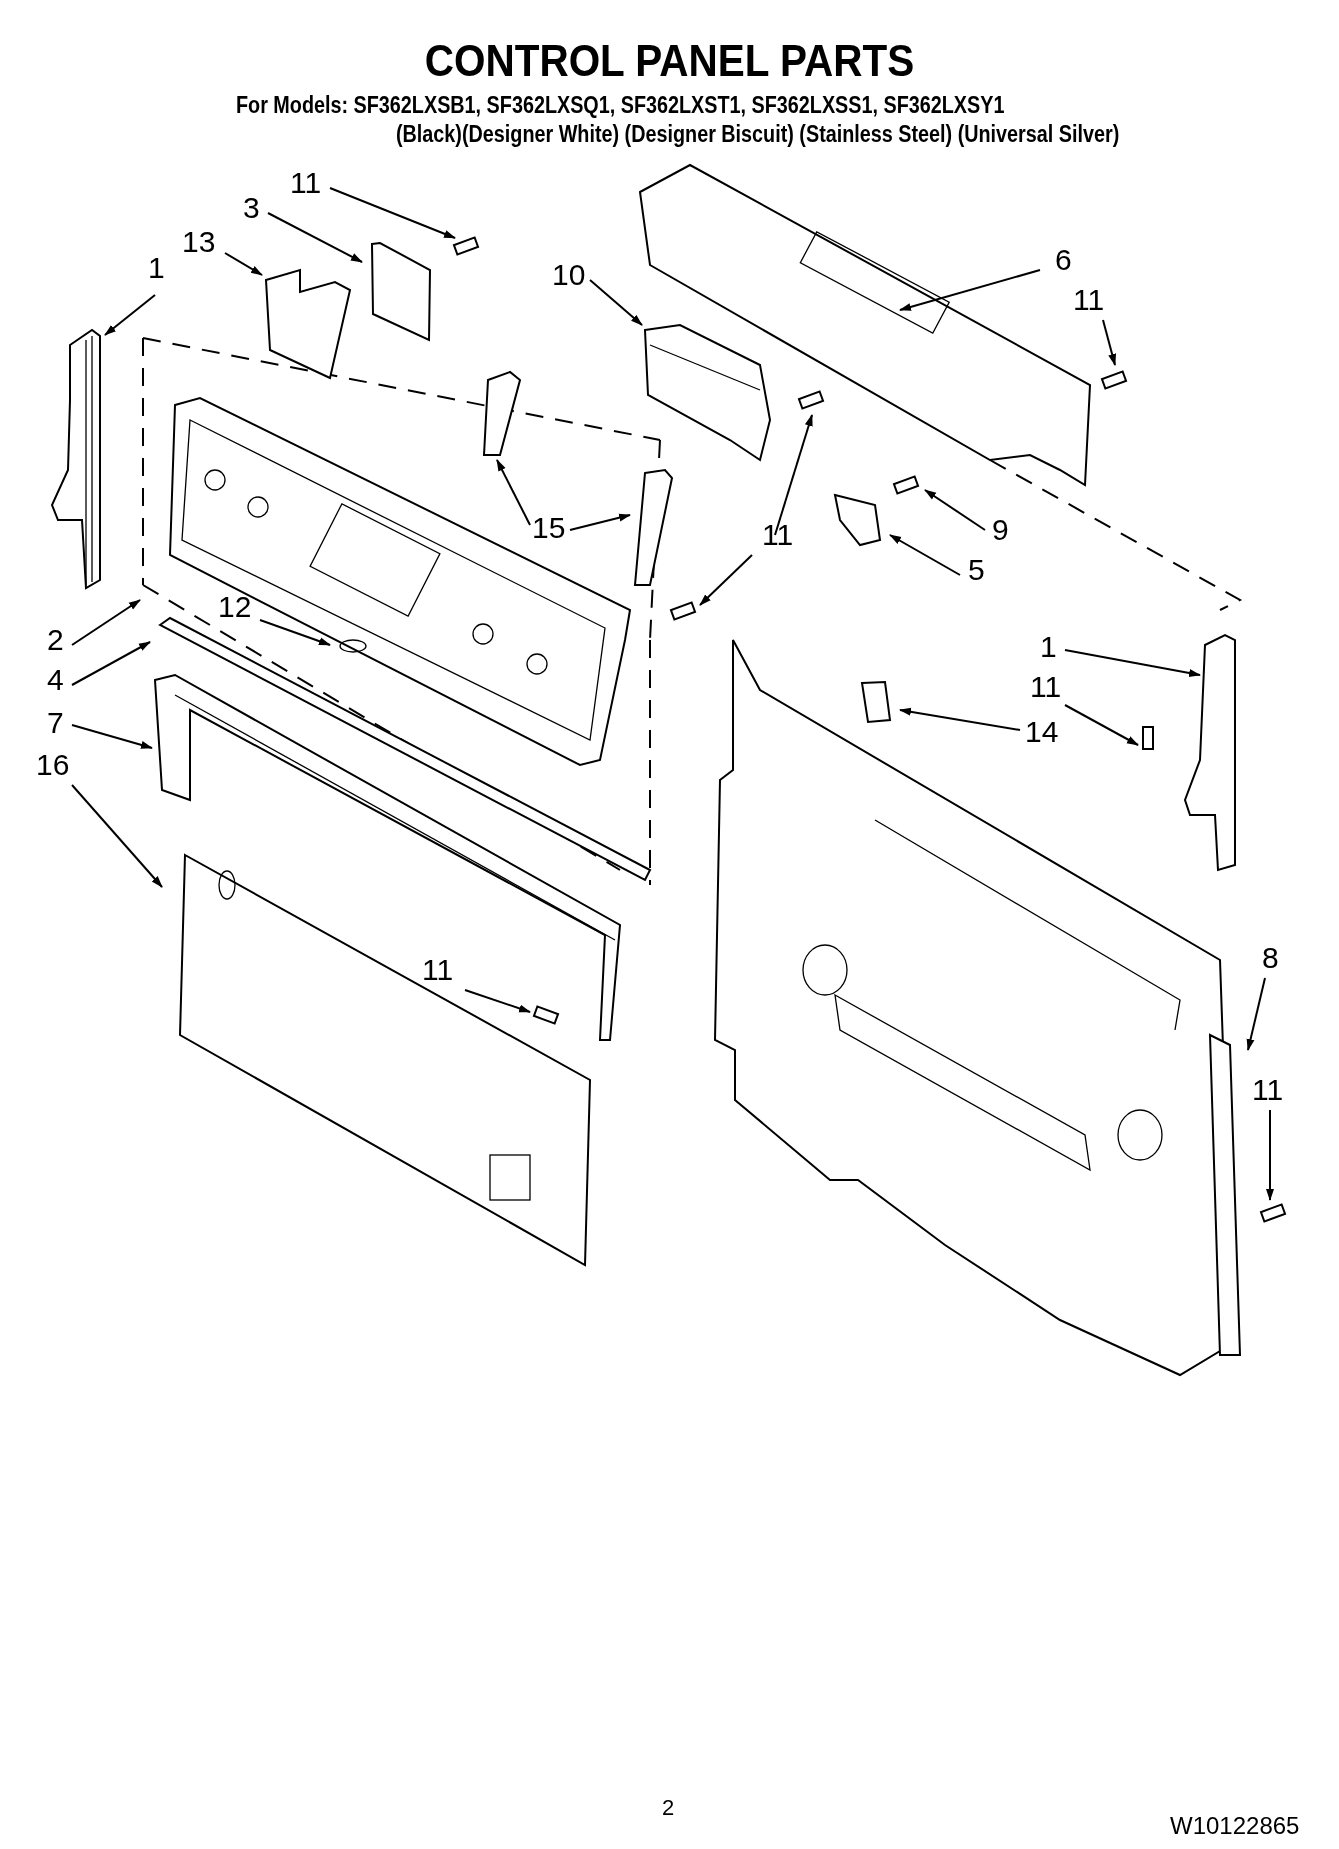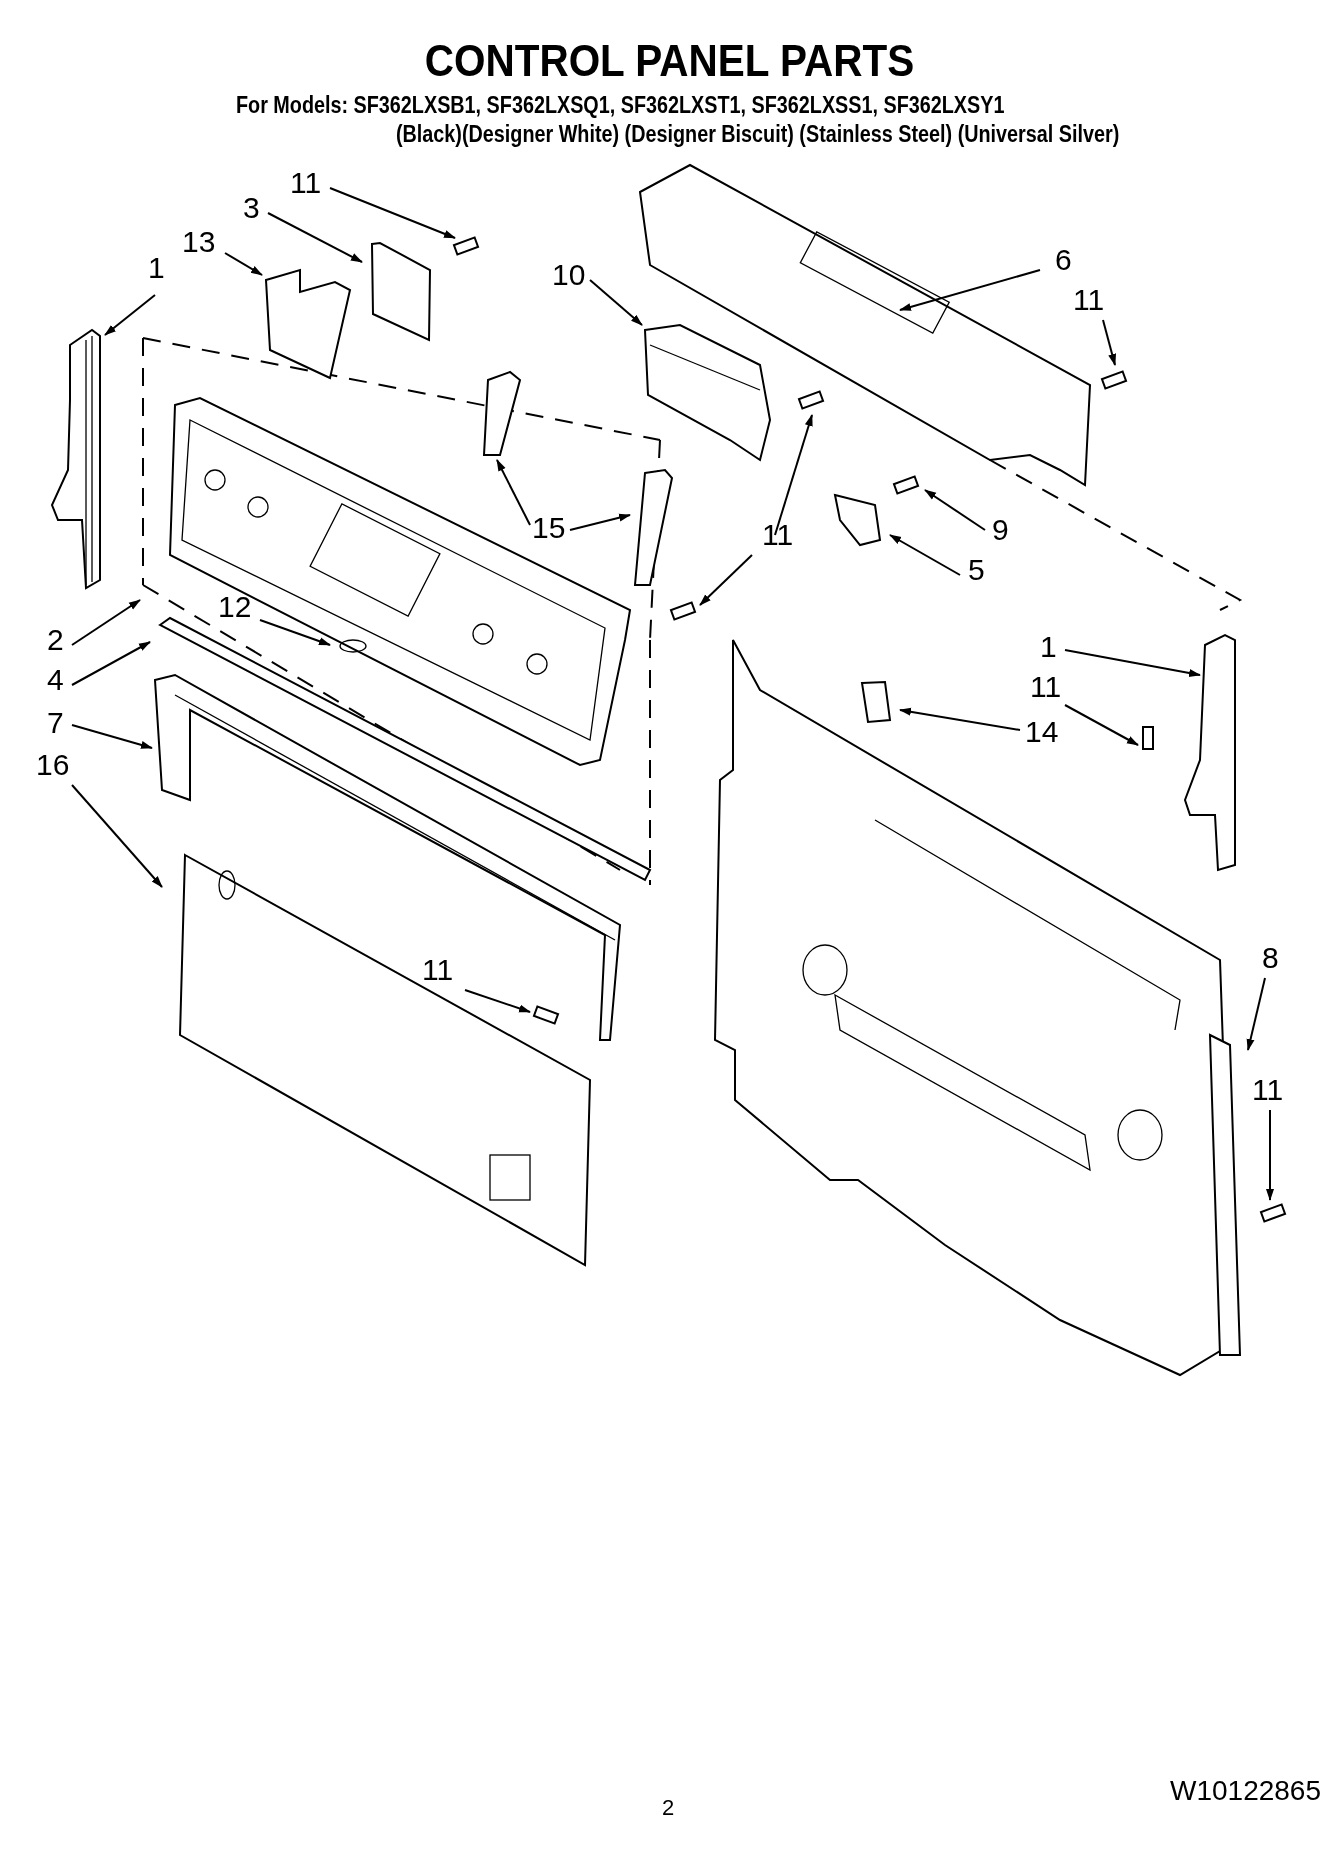--- a/index.html
+++ b/index.html
@@ -1,21 +1,21 @@
 <!DOCTYPE html>
 <html><head>
 <meta charset="utf-8">
 <style>
   html, body { margin:0; padding:0; background:#ffffff; }
   body { width:1339px; height:1849px; position:relative; overflow:hidden; font-family:"Liberation Sans", sans-serif; color:#000; }
   .title { position:absolute; left:0; width:1339px; top:36px; text-align:center; font-weight:bold; font-size:44px; letter-spacing:0px; transform:scaleX(0.92); }
   .models { position:absolute; left:236px; top:92px; font-weight:bold; font-size:23px; transform-origin:left top; transform:scaleX(0.86); white-space:nowrap; }
   .colors { position:absolute; left:396px; top:121px; font-weight:bold; font-size:23px; transform-origin:left top; transform:scaleX(0.86); white-space:nowrap; }
   .page-num { position:absolute; left:662px; top:1795px; font-size:22px; }
-  .doc-num { position:absolute; left:1170px; top:1775px; font-size:28px; }
+  .doc-num { position:absolute; left:1170px; top:1812px; font-size:24px; }
   svg.diagram { position:absolute; left:0; top:0; }
   .callout { font-family:"Liberation Sans", sans-serif; font-size:30px; fill:#000; }
   .ln { stroke:#000; stroke-width:2; fill:none; }
   .thin { stroke:#000; stroke-width:1.3; fill:none; }
   .part { stroke:#000; stroke-width:2; fill:#fff; }
   .dash { stroke:#000; stroke-width:2; fill:none; stroke-dasharray:18 12; }
 </style>
 </head>
 <body>
 

